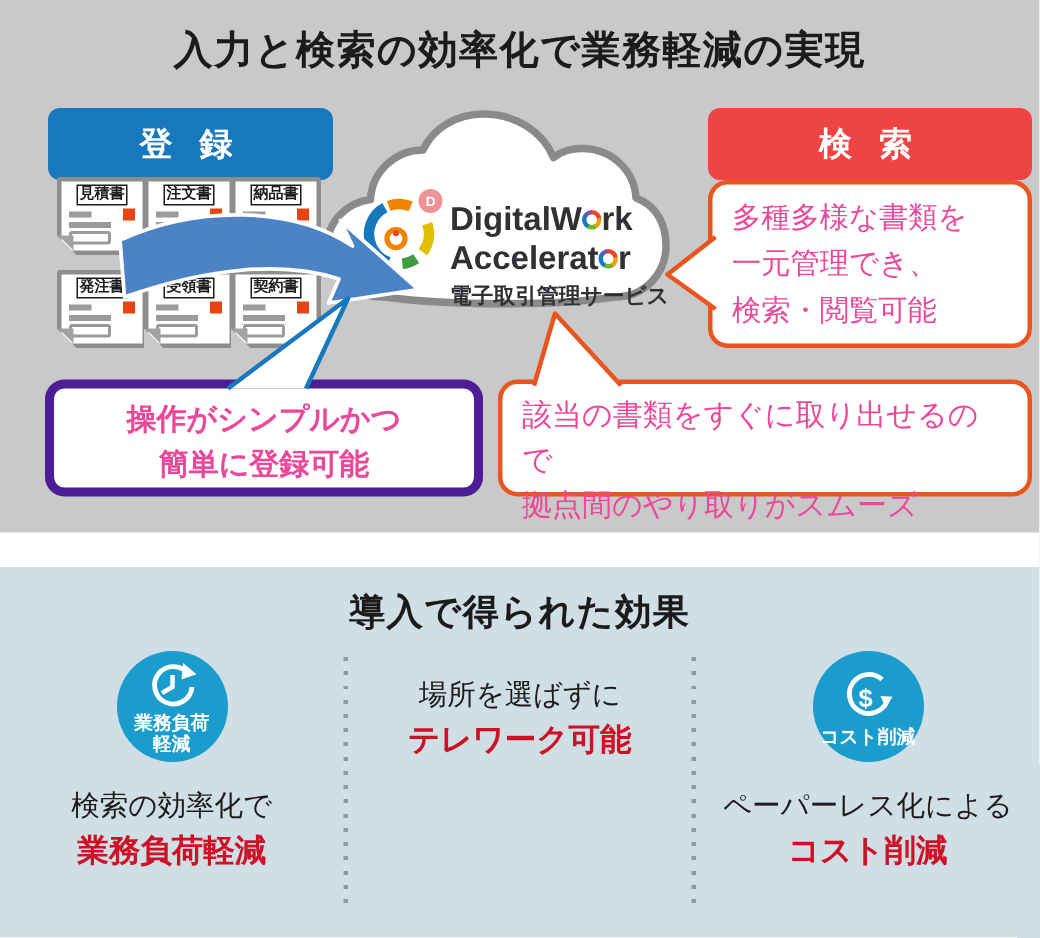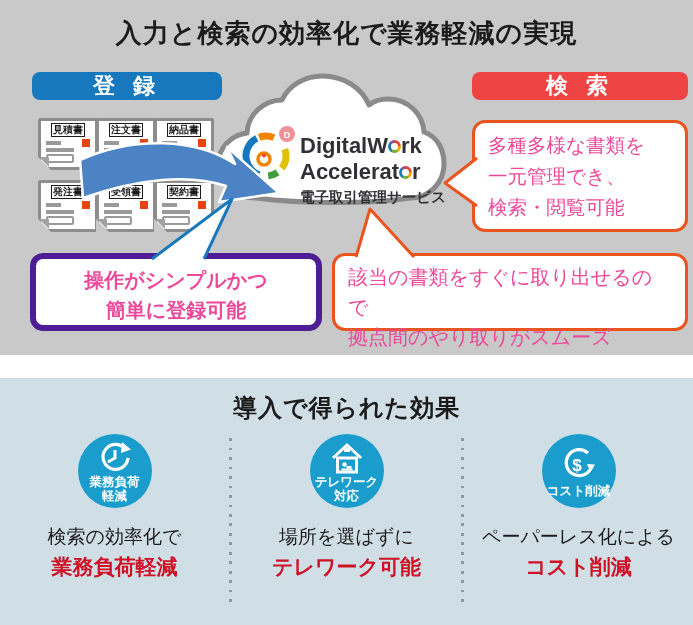--- a/index.html
+++ b/index.html
@@ -3,21 +3,21 @@
 <meta charset="utf-8">
 <style>
   html,body{margin:0;padding:0;background:#fff;}
   *{box-sizing:border-box;font-family:"Liberation Sans",sans-serif;}
   #stage{position:relative;width:693px;height:625px;background:#fff;overflow:hidden;}
 
   
   .top-section{position:absolute;left:0;top:0;width:693px;height:355px;background:#c9c9ca;}
   .main-title{position:absolute;left:0;top:16px;width:100%;text-align:center;
     font-size:26px;font-weight:bold;color:#1b1b1b;letter-spacing:1px;margin:0;}
-  .hdr-btn{position:absolute;top:72px;height:28px;border-radius:8px;
+  .hdr-btn{position:absolute;top:72px;height:48px;border-radius:8px;
     display:flex;align-items:center;justify-content:center;
     color:#fff;font-size:22px;font-weight:bold;letter-spacing:6px;}
   .hdr-btn.reg{left:32px;width:190px;background:#1778be;}
   .hdr-btn.sch{left:472px;width:216px;background:#ef4444;}
 
   
   .doc{position:absolute;width:60px;height:52px;background:#fff;border:3px solid #8d8d8d;
     border-radius:2px;z-index:2;}
   .doc::before{content:"";position:absolute;left:-3px;bottom:-3px;width:0;height:0;
     border-bottom:13px solid #c9c9ca;border-right:13px solid transparent;}
@@ -206,34 +206,20 @@
             <div>軽減</div>
           </div>
         </div>
         <div class="desc-line">検索の効率化で</div>
         <div class="highlight-line">業務負荷軽減</div>
       </div>
 
       <div class="divider"></div>
 
       <div class="effect-col">
-        <div class="effect-circle">
-          <svg width="36" height="34" viewBox="0 0 36 34">
-            <path d="M4 17 L18 4 L32 17" fill="none" stroke="#ffffff" stroke-width="3" stroke-linejoin="miter"></path>
-            <rect x="15" y="6.5" width="6" height="4.5" fill="#ffffff"></rect>
-            <rect x="8.5" y="17" width="19" height="14" fill="none" stroke="#ffffff" stroke-width="3"></rect>
-            <circle cx="15.5" cy="23.5" r="2.2" fill="#ffffff"></circle>
-            <rect x="17.5" y="25" width="5" height="2.6" fill="#ffffff"></rect>
-            <rect x="12.5" y="27.5" width="11" height="2" fill="#ffffff"></rect>
-          </svg>
-          <div class="badge-text">
-            <div>テレワーク</div>
-            <div>対応</div>
-          </div>
-        </div>
         <div class="desc-line">場所を選ばずに</div>
         <div class="highlight-line">テレワーク可能</div>
       </div>
 
       <div class="divider"></div>
 
       <div class="effect-col">
         <div class="effect-circle">
           <svg width="38" height="38" viewBox="0 0 38 38">
             <path d="M28 7 A13 13 0 1 0 31.5 21" fill="none" stroke="#ffffff" stroke-width="3.2"></path>

